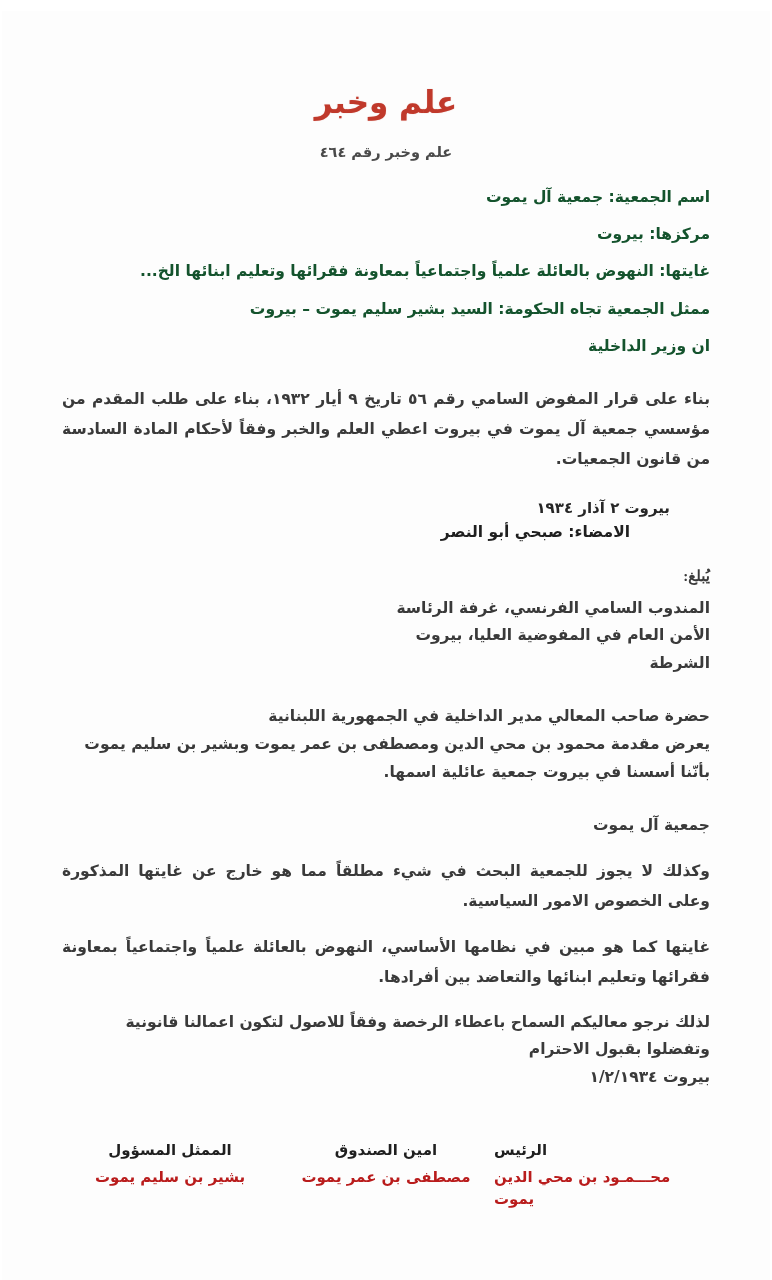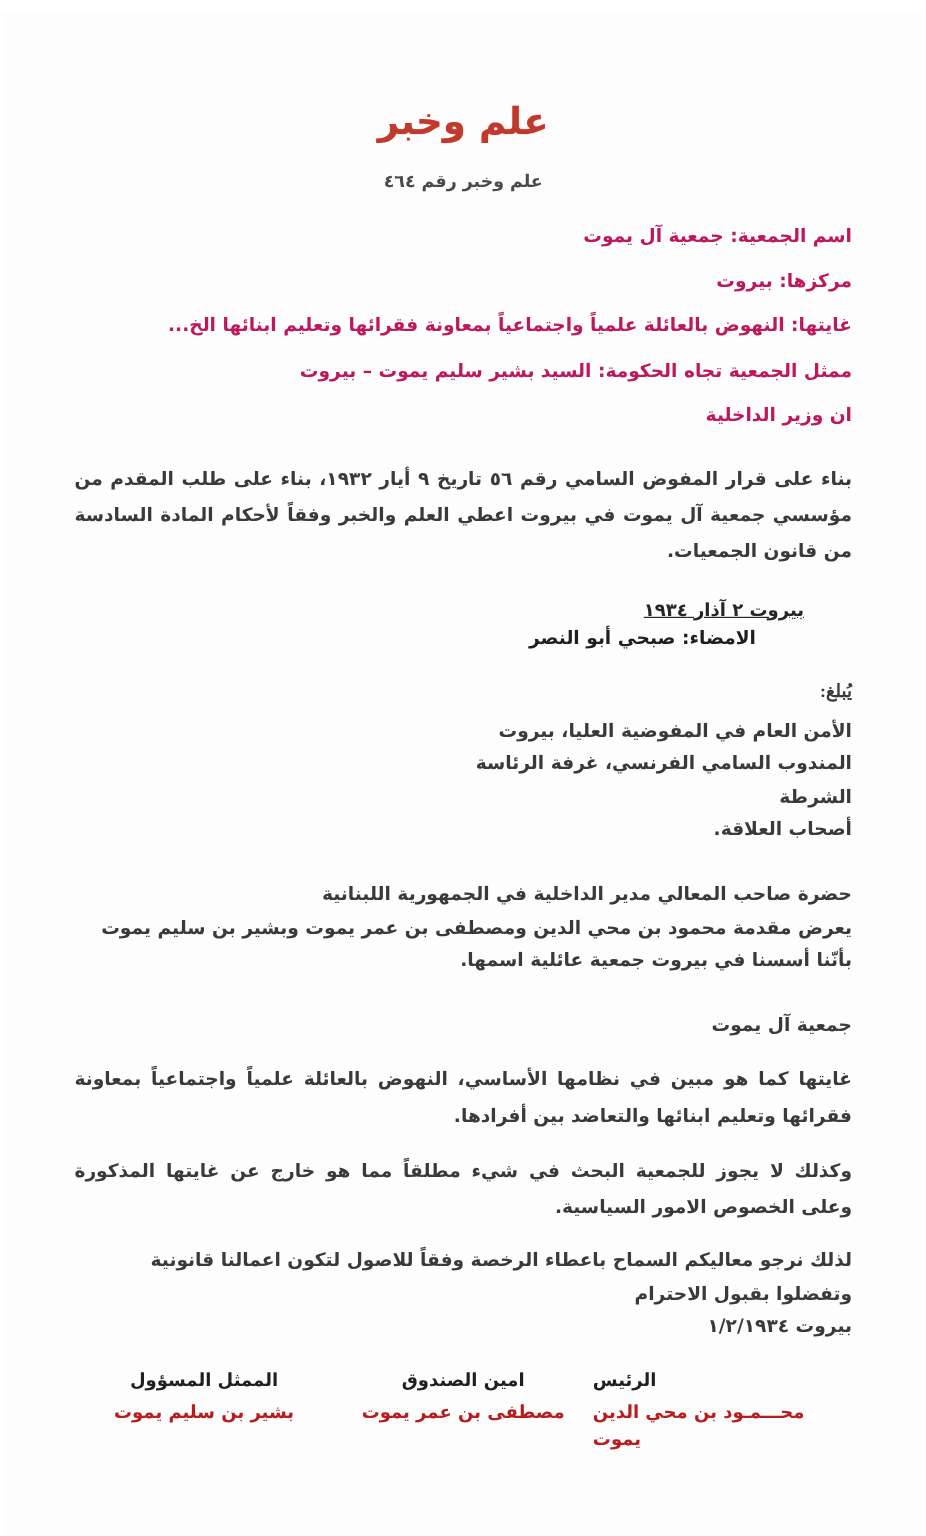--- a/index.html
+++ b/index.html
@@ -51,21 +51,21 @@
     letter-spacing: 0.2px;
   }
 
   
   .field-line {
     margin: 0;
     padding-top: 14px;
     font-size: 15.5px;
     line-height: 1.5;
     font-weight: 600;
-    color: #be185d;
+    color: #14532d;
     text-align: right;
   }
   .field-line:first-child { padding-top: 0; }
 
   .block {
     padding-top: 26px;
   }
   .para {
     margin: 0;
     font-size: 15.5px;
@@ -89,21 +89,20 @@
   .notice-sign {
     padding-top: 24px;
     text-align: right;
   }
   .notice-sign .date {
     margin: 0;
     font-size: 15px;
     font-weight: 700;
     color: #262626;
     padding-right: 40px;
-    text-decoration: underline;
   }
   .notice-sign .signature {
     margin: 0;
     padding-top: 6px;
     font-size: 15.5px;
     font-weight: 700;
     color: #1f1f1f;
     padding-right: 80px;
     text-align: right;
   }
@@ -174,41 +173,40 @@
     </div>
 
     <div class="notice-sign">
       <p class="date">بيروت ٢ آذار ١٩٣٤</p>
       <p class="signature">الامضاء: صبحي أبو النصر</p>
     </div>
 
     <p class="notify-head">يُبلغ:</p>
 
     <div class="block" style="padding-top:10px">
+      <p class="list-line">المندوب السامي الفرنسي، غرفة الرئاسة</p>
       <p class="list-line">الأمن العام في المفوضية العليا، بيروت</p>
-      <p class="list-line">المندوب السامي الفرنسي، غرفة الرئاسة</p>
       <p class="list-line">الشرطة</p>
-      <p class="list-line">أصحاب العلاقة.</p>
     </div>
 
     <div class="block">
       <p class="list-line">حضرة صاحب المعالي مدير الداخلية في الجمهورية اللبنانية</p>
       <p class="list-line">يعرض مقدمة محمود بن محي الدين ومصطفى بن عمر يموت وبشير بن سليم يموت بأنّنا أسسنا في بيروت جمعية عائلية اسمها.</p>
     </div>
 
     <div class="block">
       <p class="list-line">جمعية آل يموت</p>
     </div>
 
     <div class="block" style="padding-top:16px">
+      <p class="para">وكذلك لا يجوز للجمعية البحث في شيء مطلقاً مما هو خارج عن غايتها المذكورة وعلى الخصوص الامور السياسية.</p>
+    </div>
+
+    <div class="block" style="padding-top:16px">
       <p class="para">غايتها كما هو مبين في نظامها الأساسي، النهوض بالعائلة علمياً واجتماعياً بمعاونة فقرائها وتعليم ابنائها والتعاضد بين أفرادها.</p>
-    </div>
-
-    <div class="block" style="padding-top:16px">
-      <p class="para">وكذلك لا يجوز للجمعية البحث في شيء مطلقاً مما هو خارج عن غايتها المذكورة وعلى الخصوص الامور السياسية.</p>
     </div>
 
     <div class="block" style="padding-top:16px">
       <p class="list-line">لذلك نرجو معاليكم السماح باعطاء الرخصة وفقاً للاصول لتكون اعمالنا قانونية</p>
       <p class="list-line">وتفضلوا بقبول الاحترام</p>
       <p class="list-line">بيروت ١/٢/١٩٣٤</p>
     </div>
 
   </div>
 

